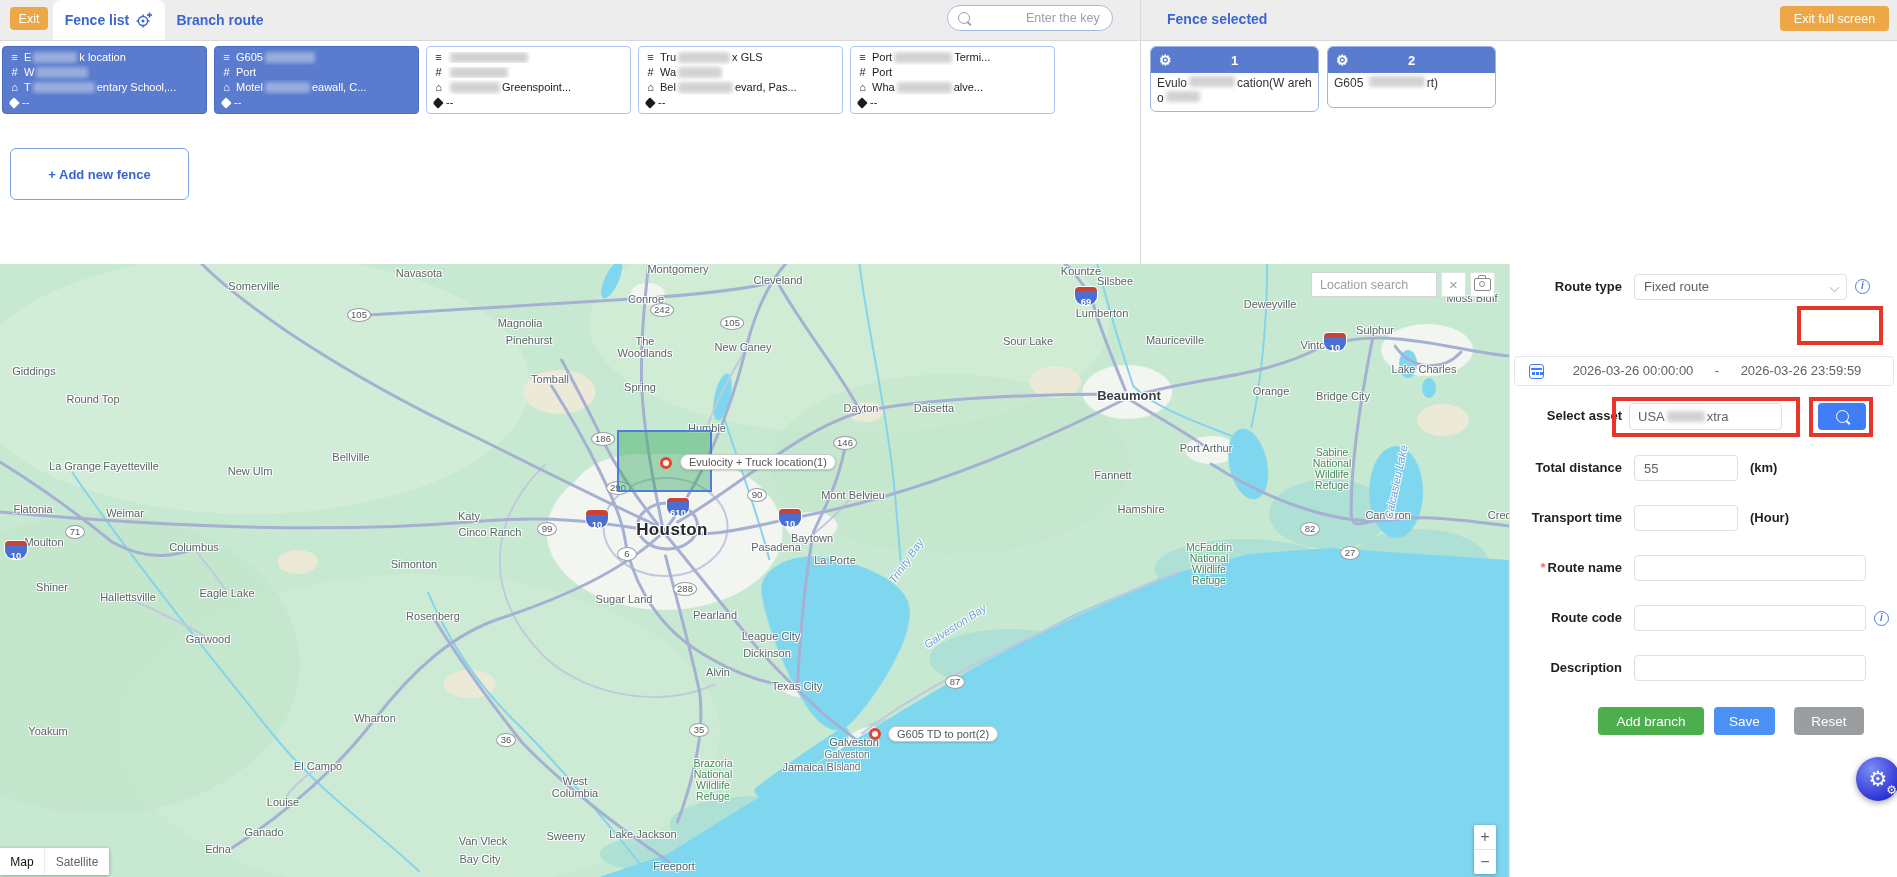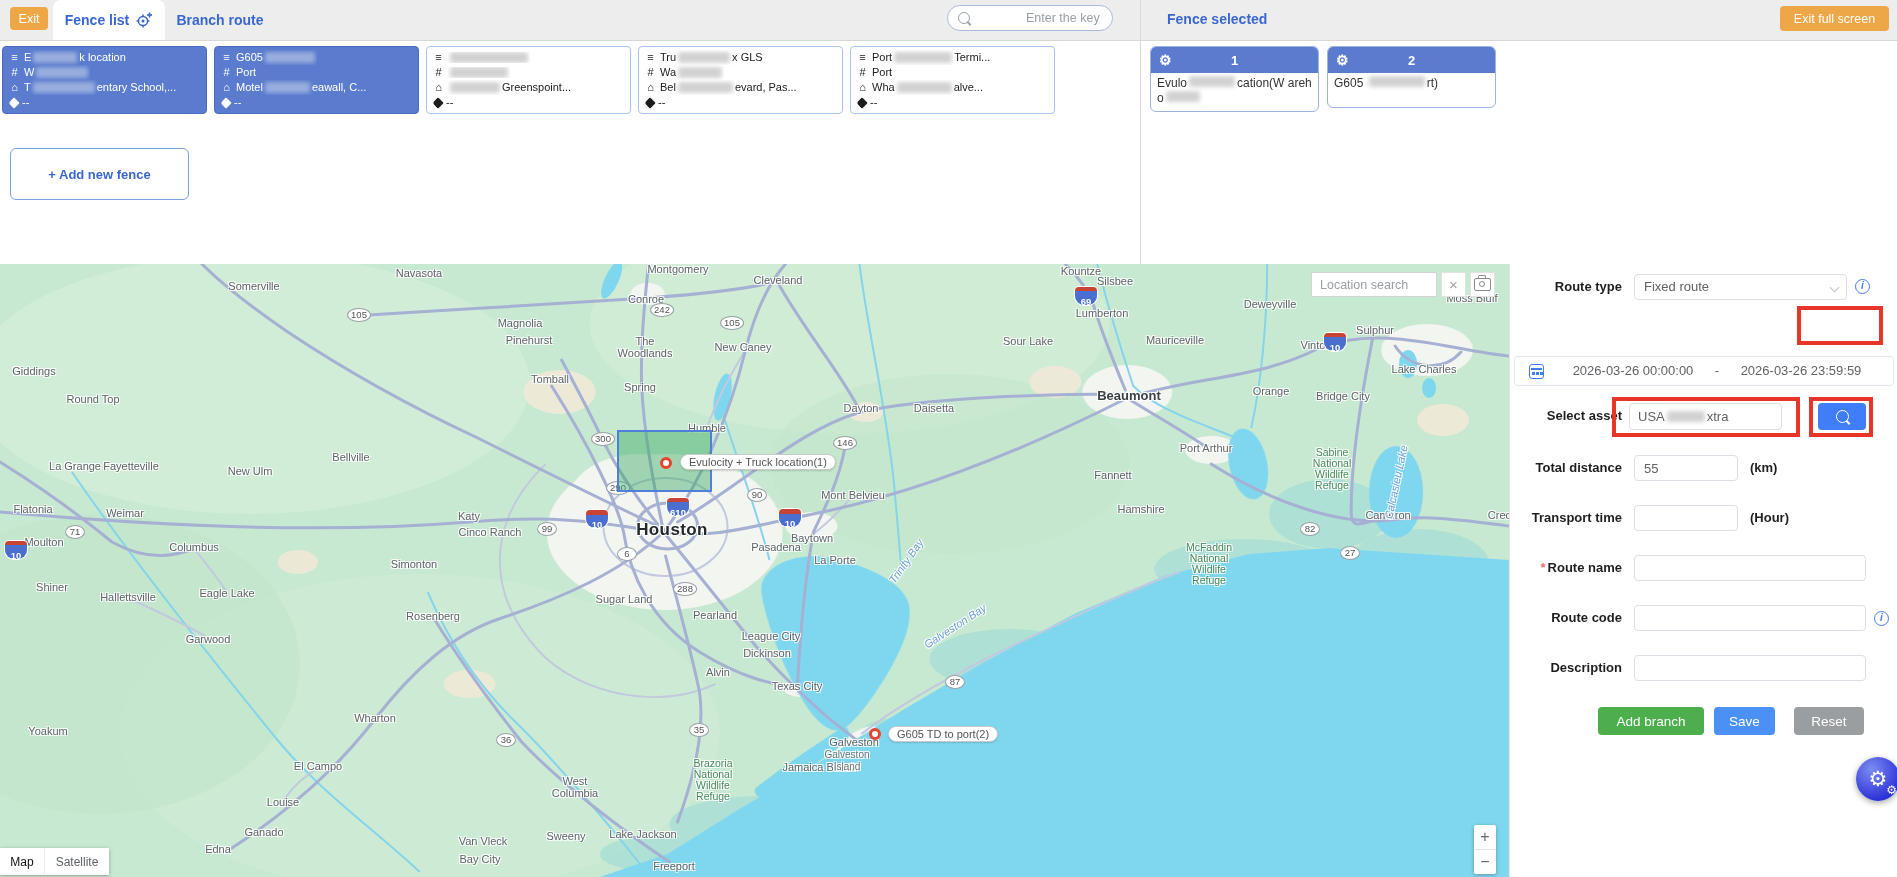--- a/index.html
+++ b/index.html
@@ -510,21 +510,21 @@
         <div class="ml water" style="left: 906px; top: 297px; transform: translate(-50%, -50%) rotate(-55deg);">Trinity Bay</div>
         <div class="ml water" style="left: 955px; top: 362px; transform: translate(-50%, -50%) rotate(-33deg);">Galveston Bay</div>
         <div class="ml water" style="left: 1396px; top: 218px; transform: translate(-50%, -50%) rotate(-78deg);">Calcasieu Lake</div>
         <div class="shield-i" style="left: 597px; top: 255px;">10</div>
         <div class="shield-i" style="left: 790px; top: 254px;">10</div>
         <div class="shield-i" style="left: 16px; top: 286px;">10</div>
         <div class="shield-i" style="left: 1335px; top: 78px;">10</div>
         <div class="shield-i" style="left: 678px; top: 243px;">610</div>
         <div class="shield-i" style="left: 1086px; top: 32px;">69</div>
         <div class="shield-o" style="left: 618px; top: 224px;">290</div>
-        <div class="shield-o" style="left: 603px; top: 175px;">300</div>
+        <div class="shield-o" style="left: 603px; top: 175px;">186</div>
         <div class="shield-o" style="left: 359px; top: 51px;">105</div>
         <div class="shield-o" style="left: 732px; top: 59px;">105</div>
         <div class="shield-o" style="left: 662px; top: 46px;">242</div>
         <div class="shield-o" style="left: 845px; top: 179px;">146</div>
         <div class="shield-o" style="left: 757px; top: 231px;">90</div>
         <div class="shield-o" style="left: 75px; top: 268px;">71</div>
         <div class="shield-o" style="left: 685px; top: 325px;">288</div>
         <div class="shield-o" style="left: 547px; top: 265px;">99</div>
         <div class="shield-o" style="left: 627px; top: 290px;">6</div>
         <div class="shield-o" style="left: 506px; top: 476px;">36</div>

